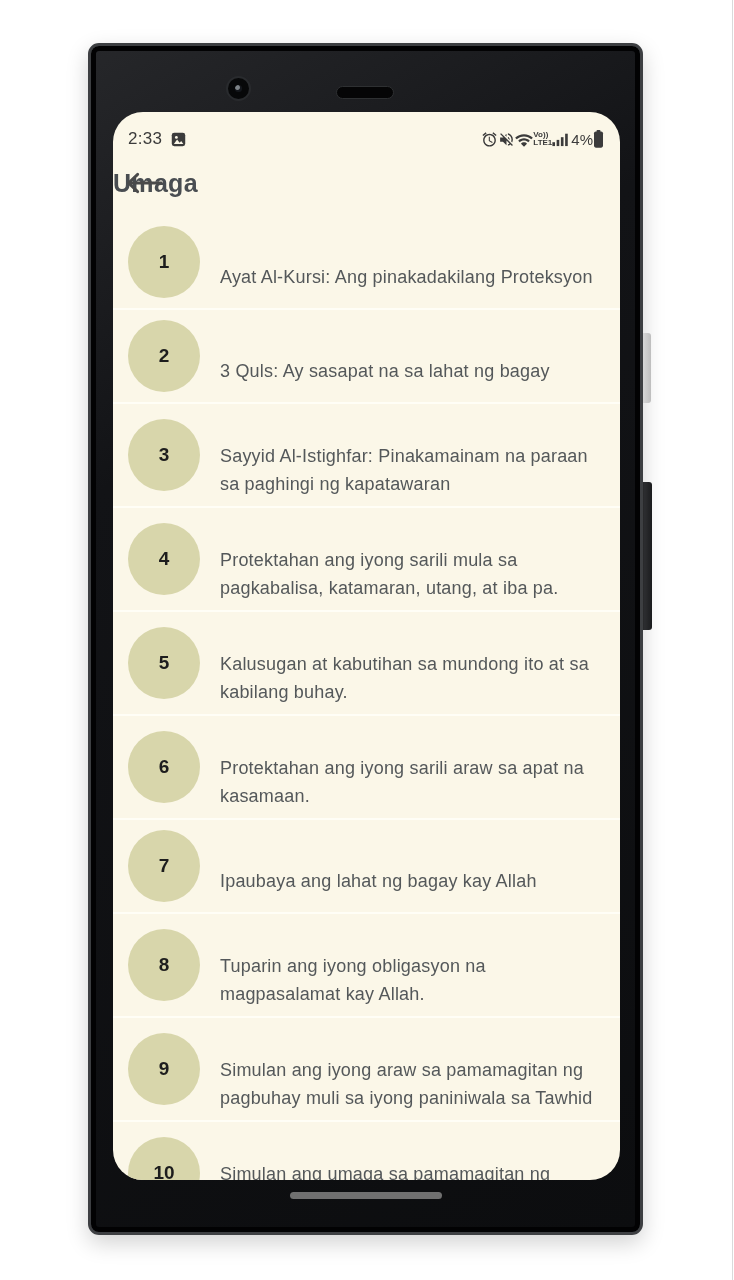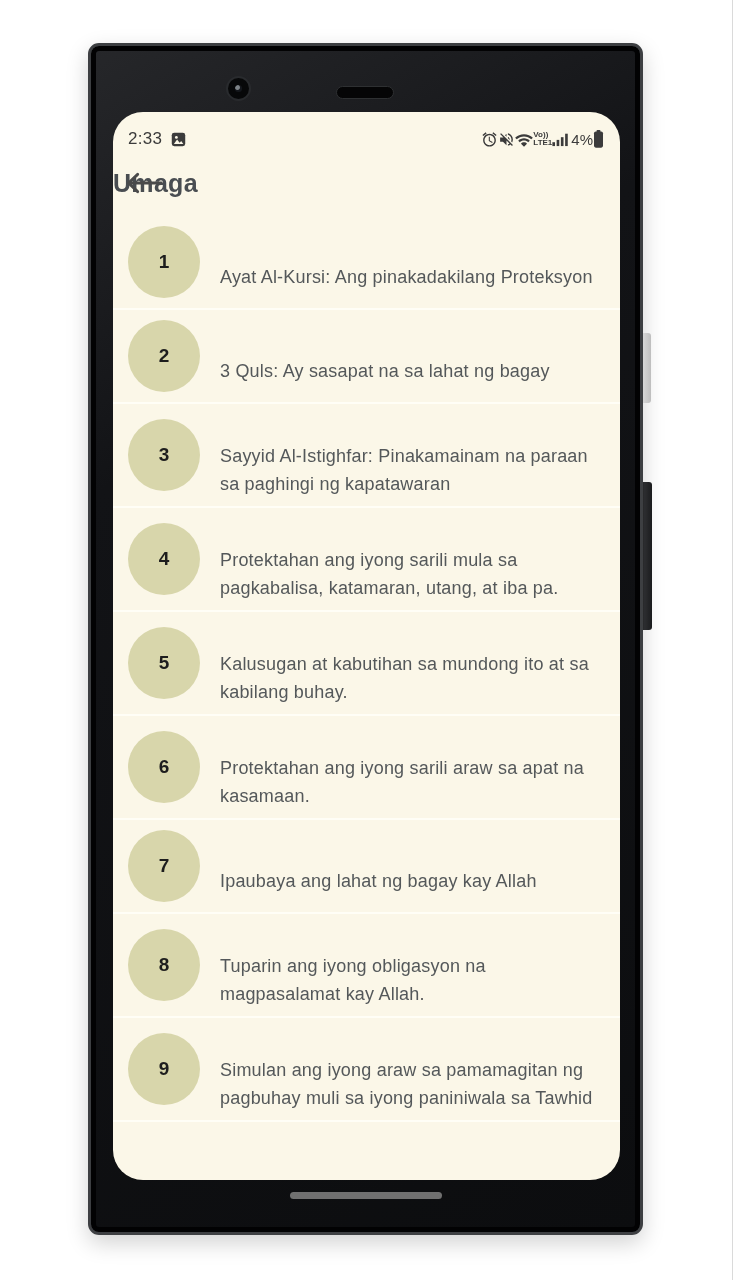--- a/index.html
+++ b/index.html
@@ -230,18 +230,24 @@
     <div class="txt">Tuparin ang iyong obligasyon na magpasalamat kay Allah.</div>
   </div>
 
   <div class="row">
     <div class="num">
       <span>9</span>
     </div>
     <div class="txt">Simulan ang iyong araw sa pamamagitan ng pagbuhay muli sa iyong paniniwala sa Tawhid</div>
   </div>
 
+  <div class="row">
+    <div class="num">
+      <span>10</span>
+    </div>
+    <div class="txt">Simulan ang umaga sa pamamagitan ng pagpupuri kay Allah.</div>
+  </div>
 </div>
 
   </div>
 
   <div class="home-bar"></div>
 </div>
 
 </body></html>

